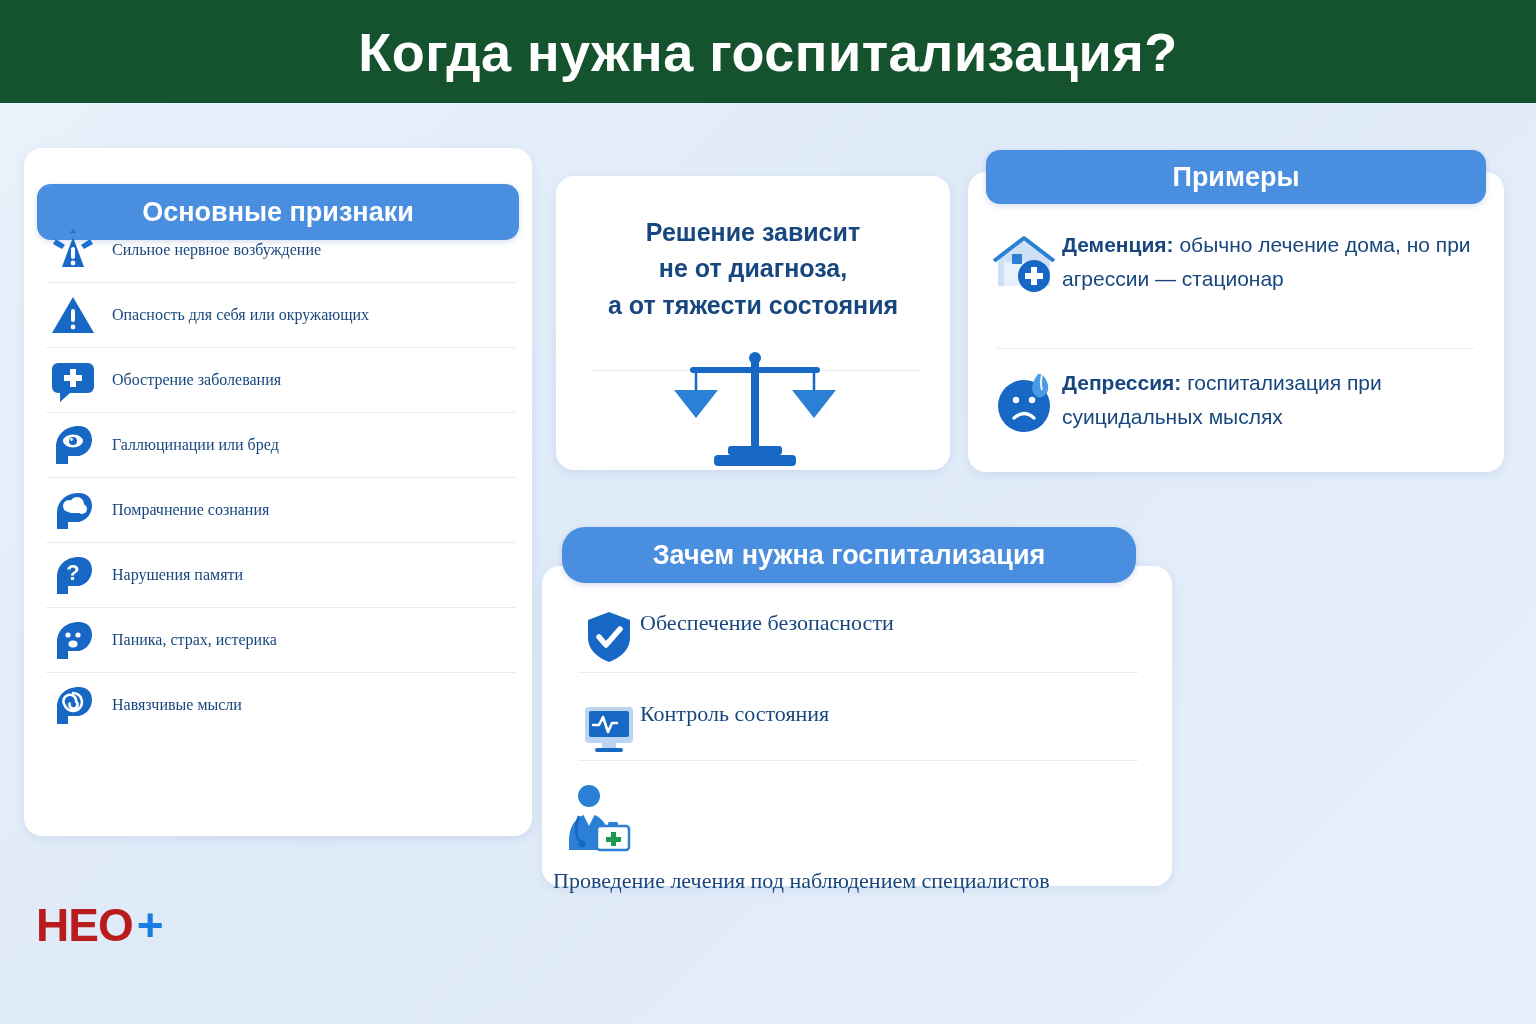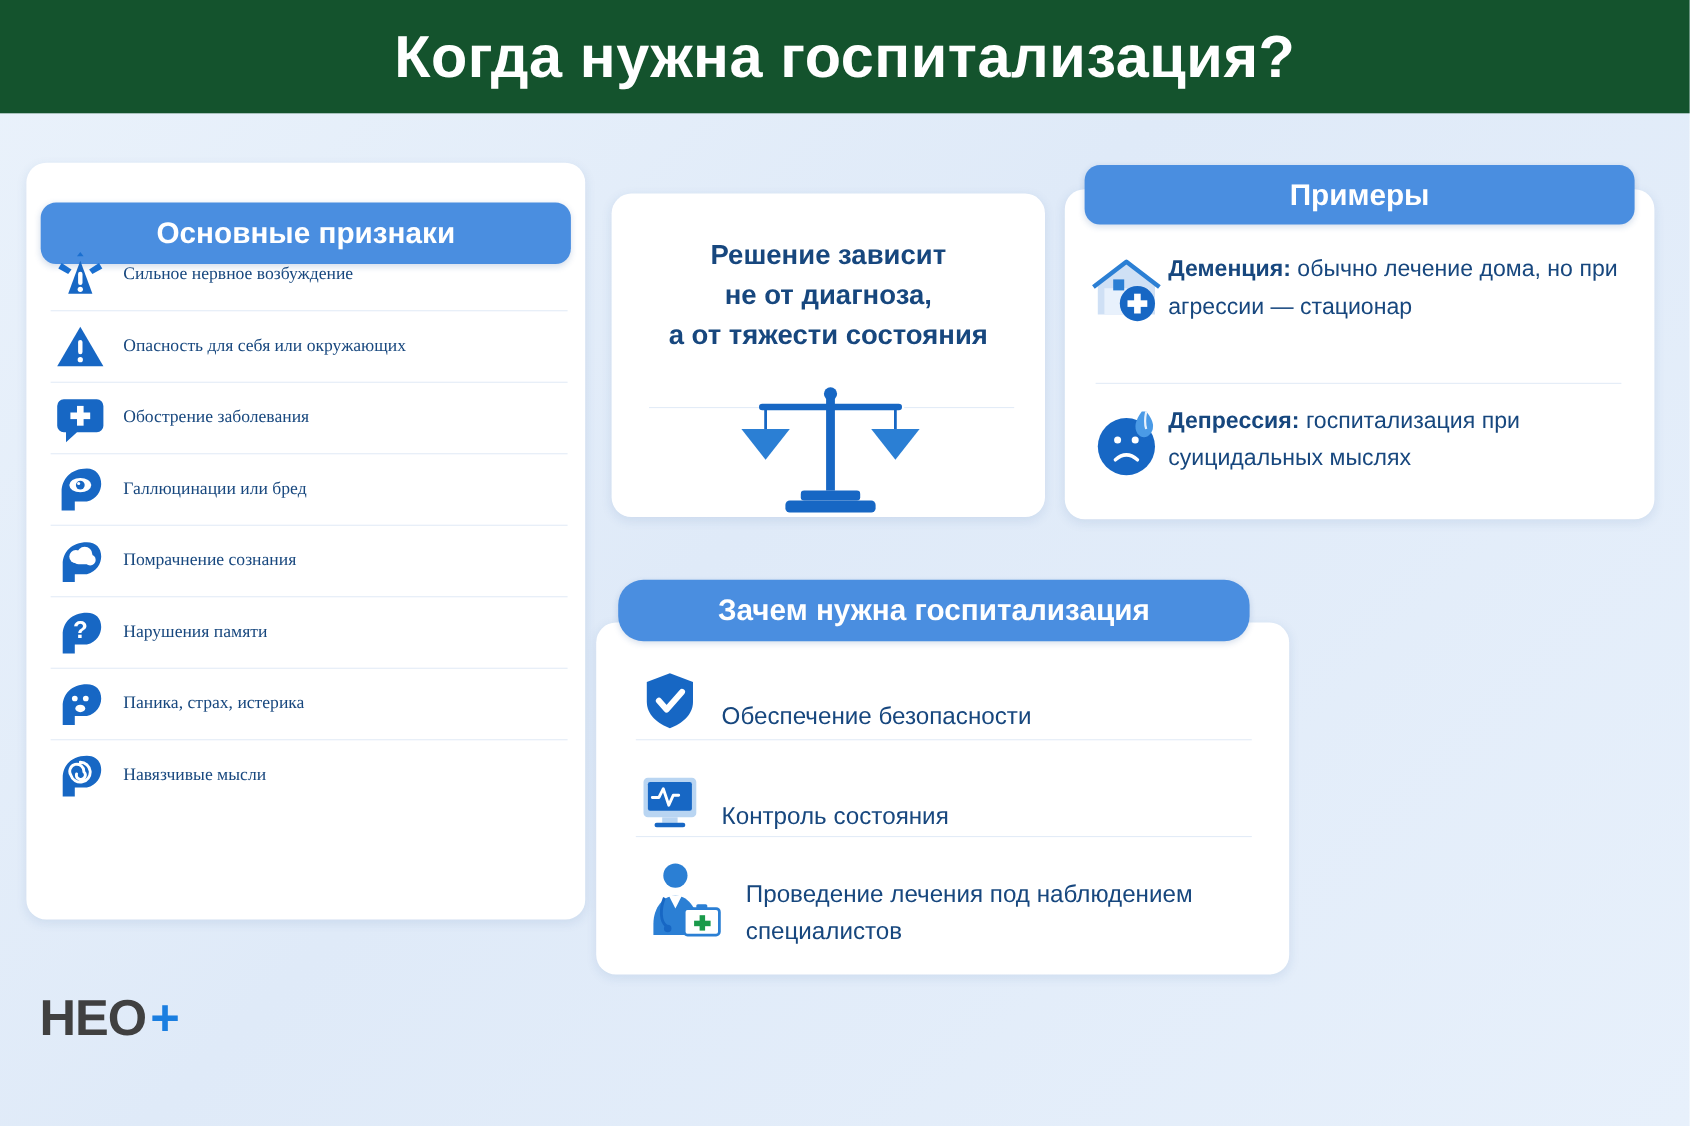--- a/index.html
+++ b/index.html
@@ -151,46 +151,46 @@
     left: 542px; top: 566px;
     width: 630px; height: 320px;
   }
   #why-header {
     left: 562px; top: 527px;
     width: 574px; height: 56px; border-radius: 23px;
   }
   .why-row {
     position: absolute;
     display: flex;
-    align-items: flex-end;
-    gap: 16px;
+    align-items: flex-start;
+    font-family: Liberation Serif, serif;
   }
   #why-0 { left: 578px; top: 606px; width: 560px; }
   #why-1 { left: 578px; top: 697px; width: 560px; }
-  #why-2 { left: 578px; top: 780px; width: 560px; }
+  #why-2 { left: 553px; top: 780px; width: 560px; flex-direction: column; }
   .why-text {
     font-size: 22px;
     color: #17477e;
     line-height: 1.55;
   }
   #why-divider-0 { left: 578px; top: 672px; width: 560px; }
   #why-divider-1 { left: 578px; top: 760px; width: 560px; }
 
   
   #logo {
     position: absolute;
     left: 36px; top: 898px;
     display: flex;
     align-items: center;
     gap: 4px;
   }
   #logo .logo-text {
     font-size: 46px;
     font-weight: bold;
-    color: #404040;
+    color: #b91c1c;
     letter-spacing: -1px;
   }
   #logo .logo-plus {
     font-size: 46px;
     font-weight: bold;
     color: #1a7ee0;
   }
 </style>
 </head>
 <body>

